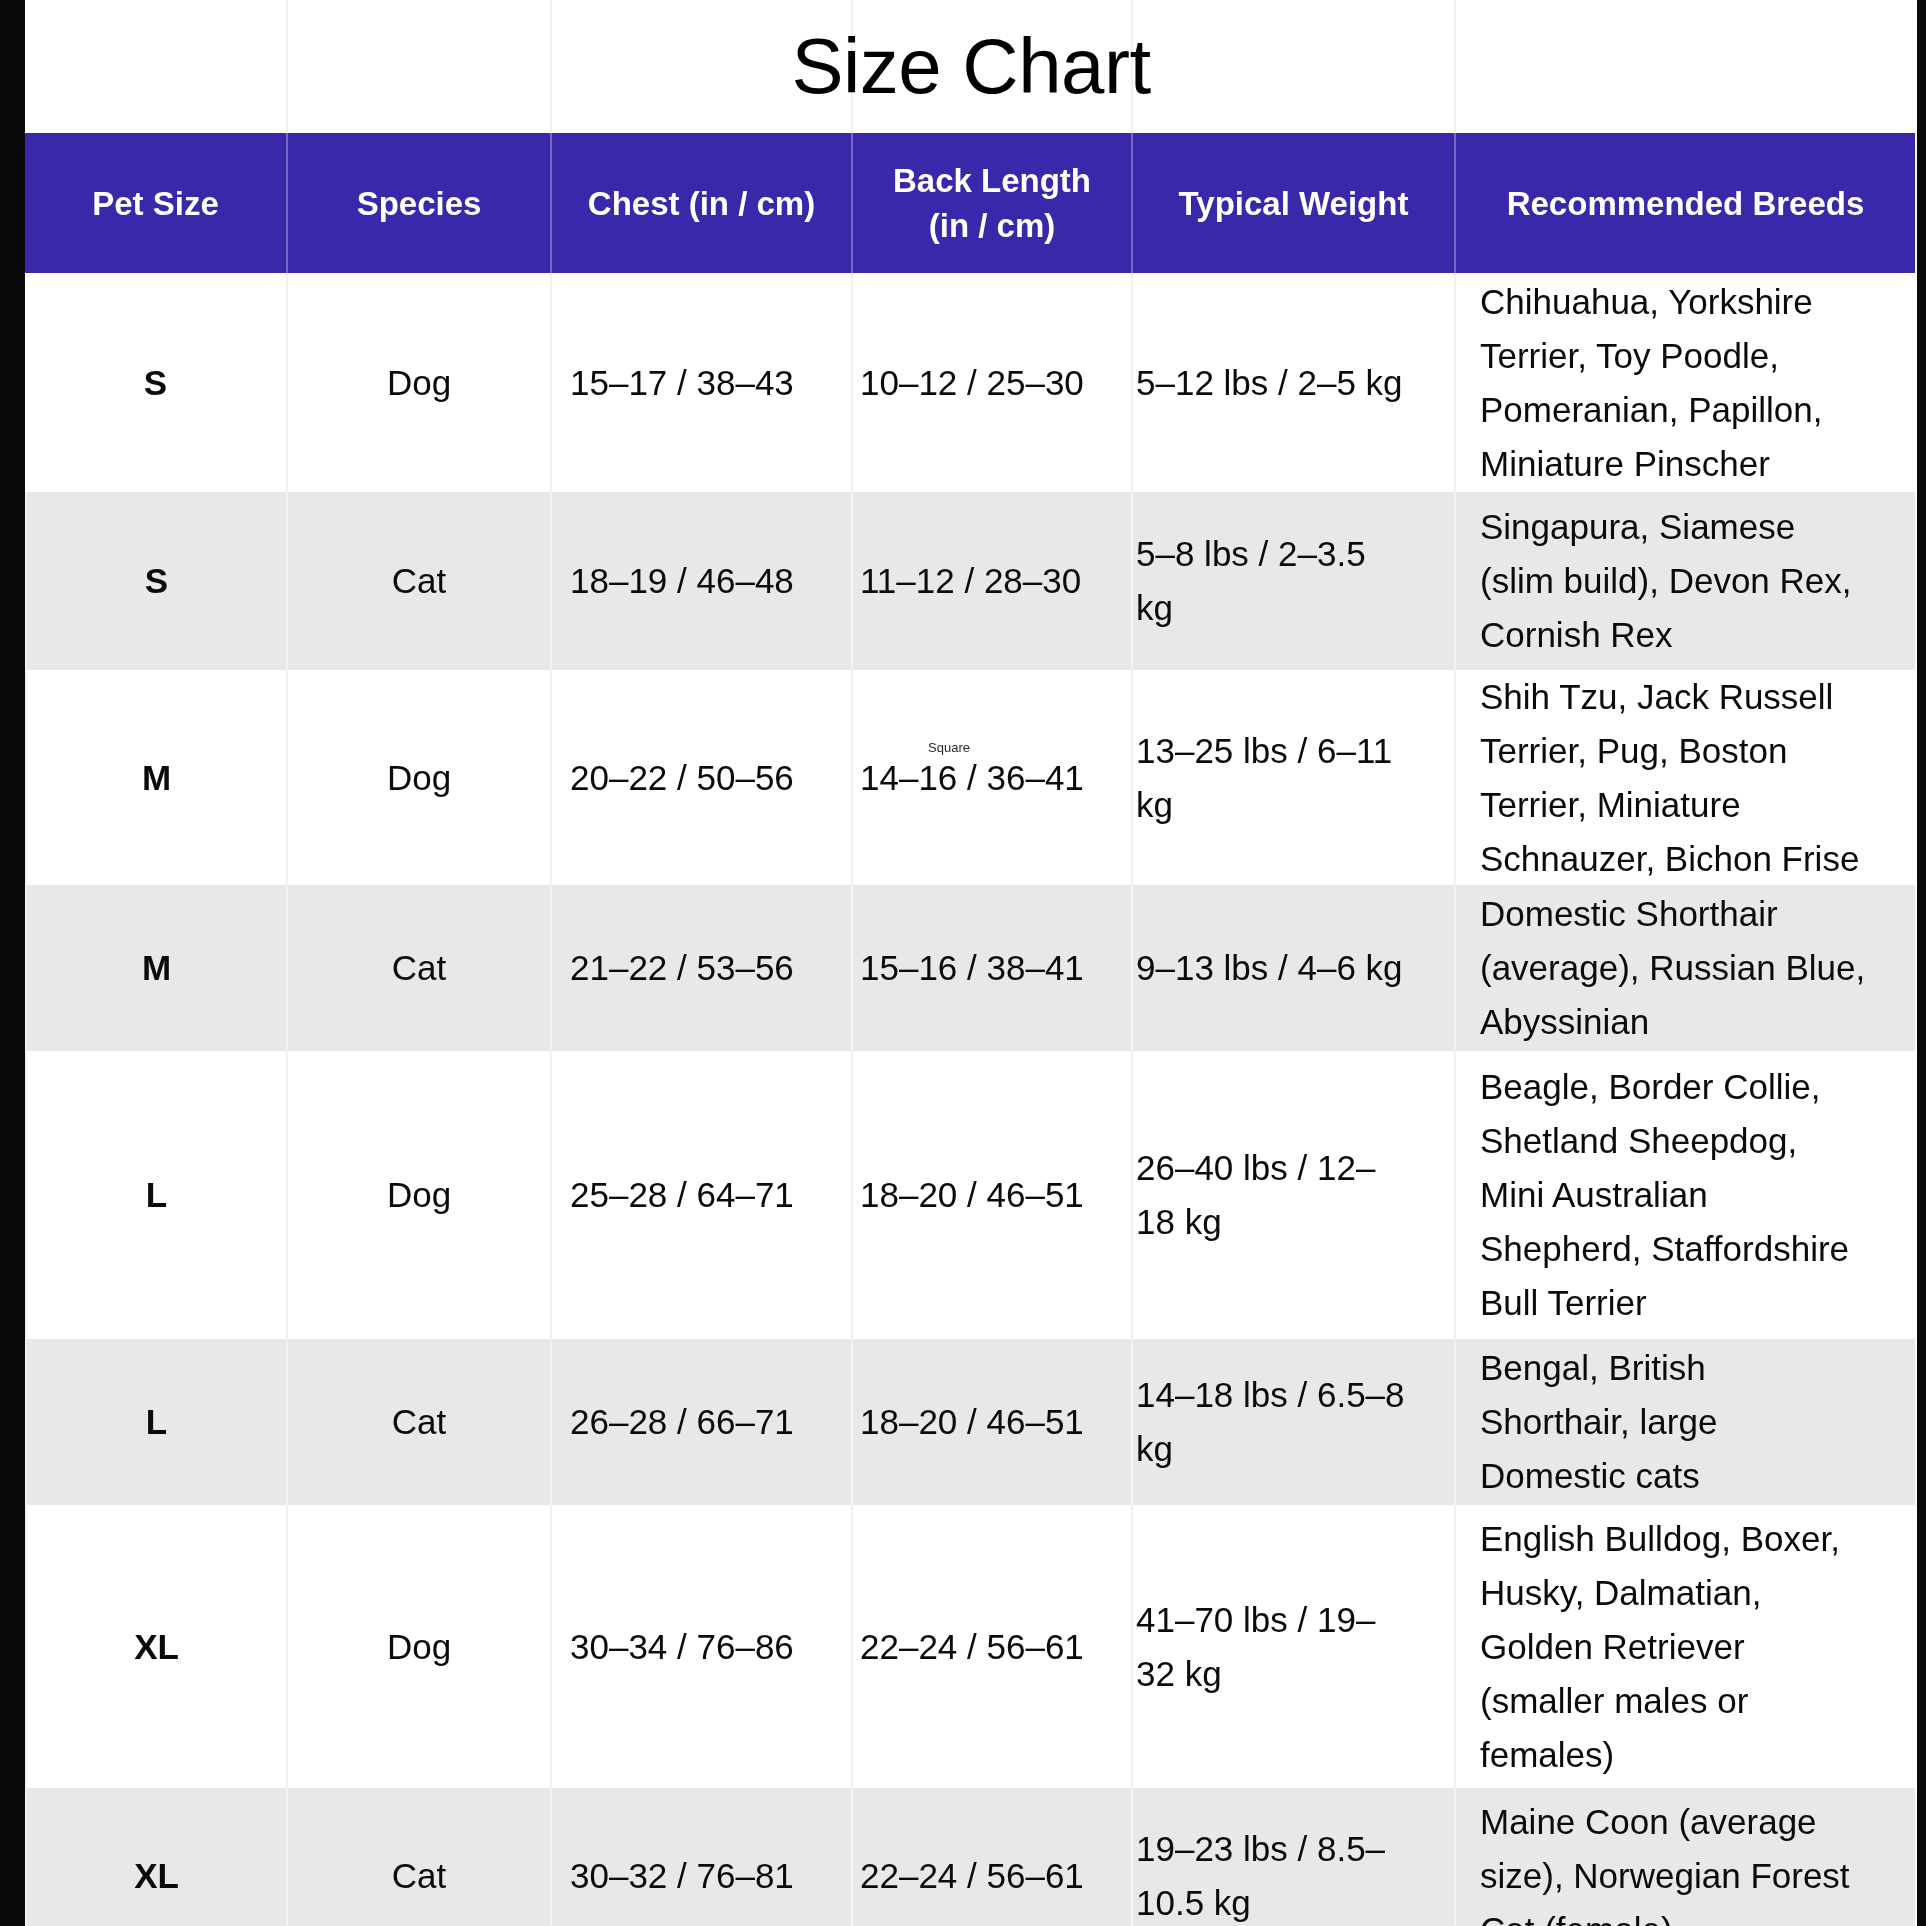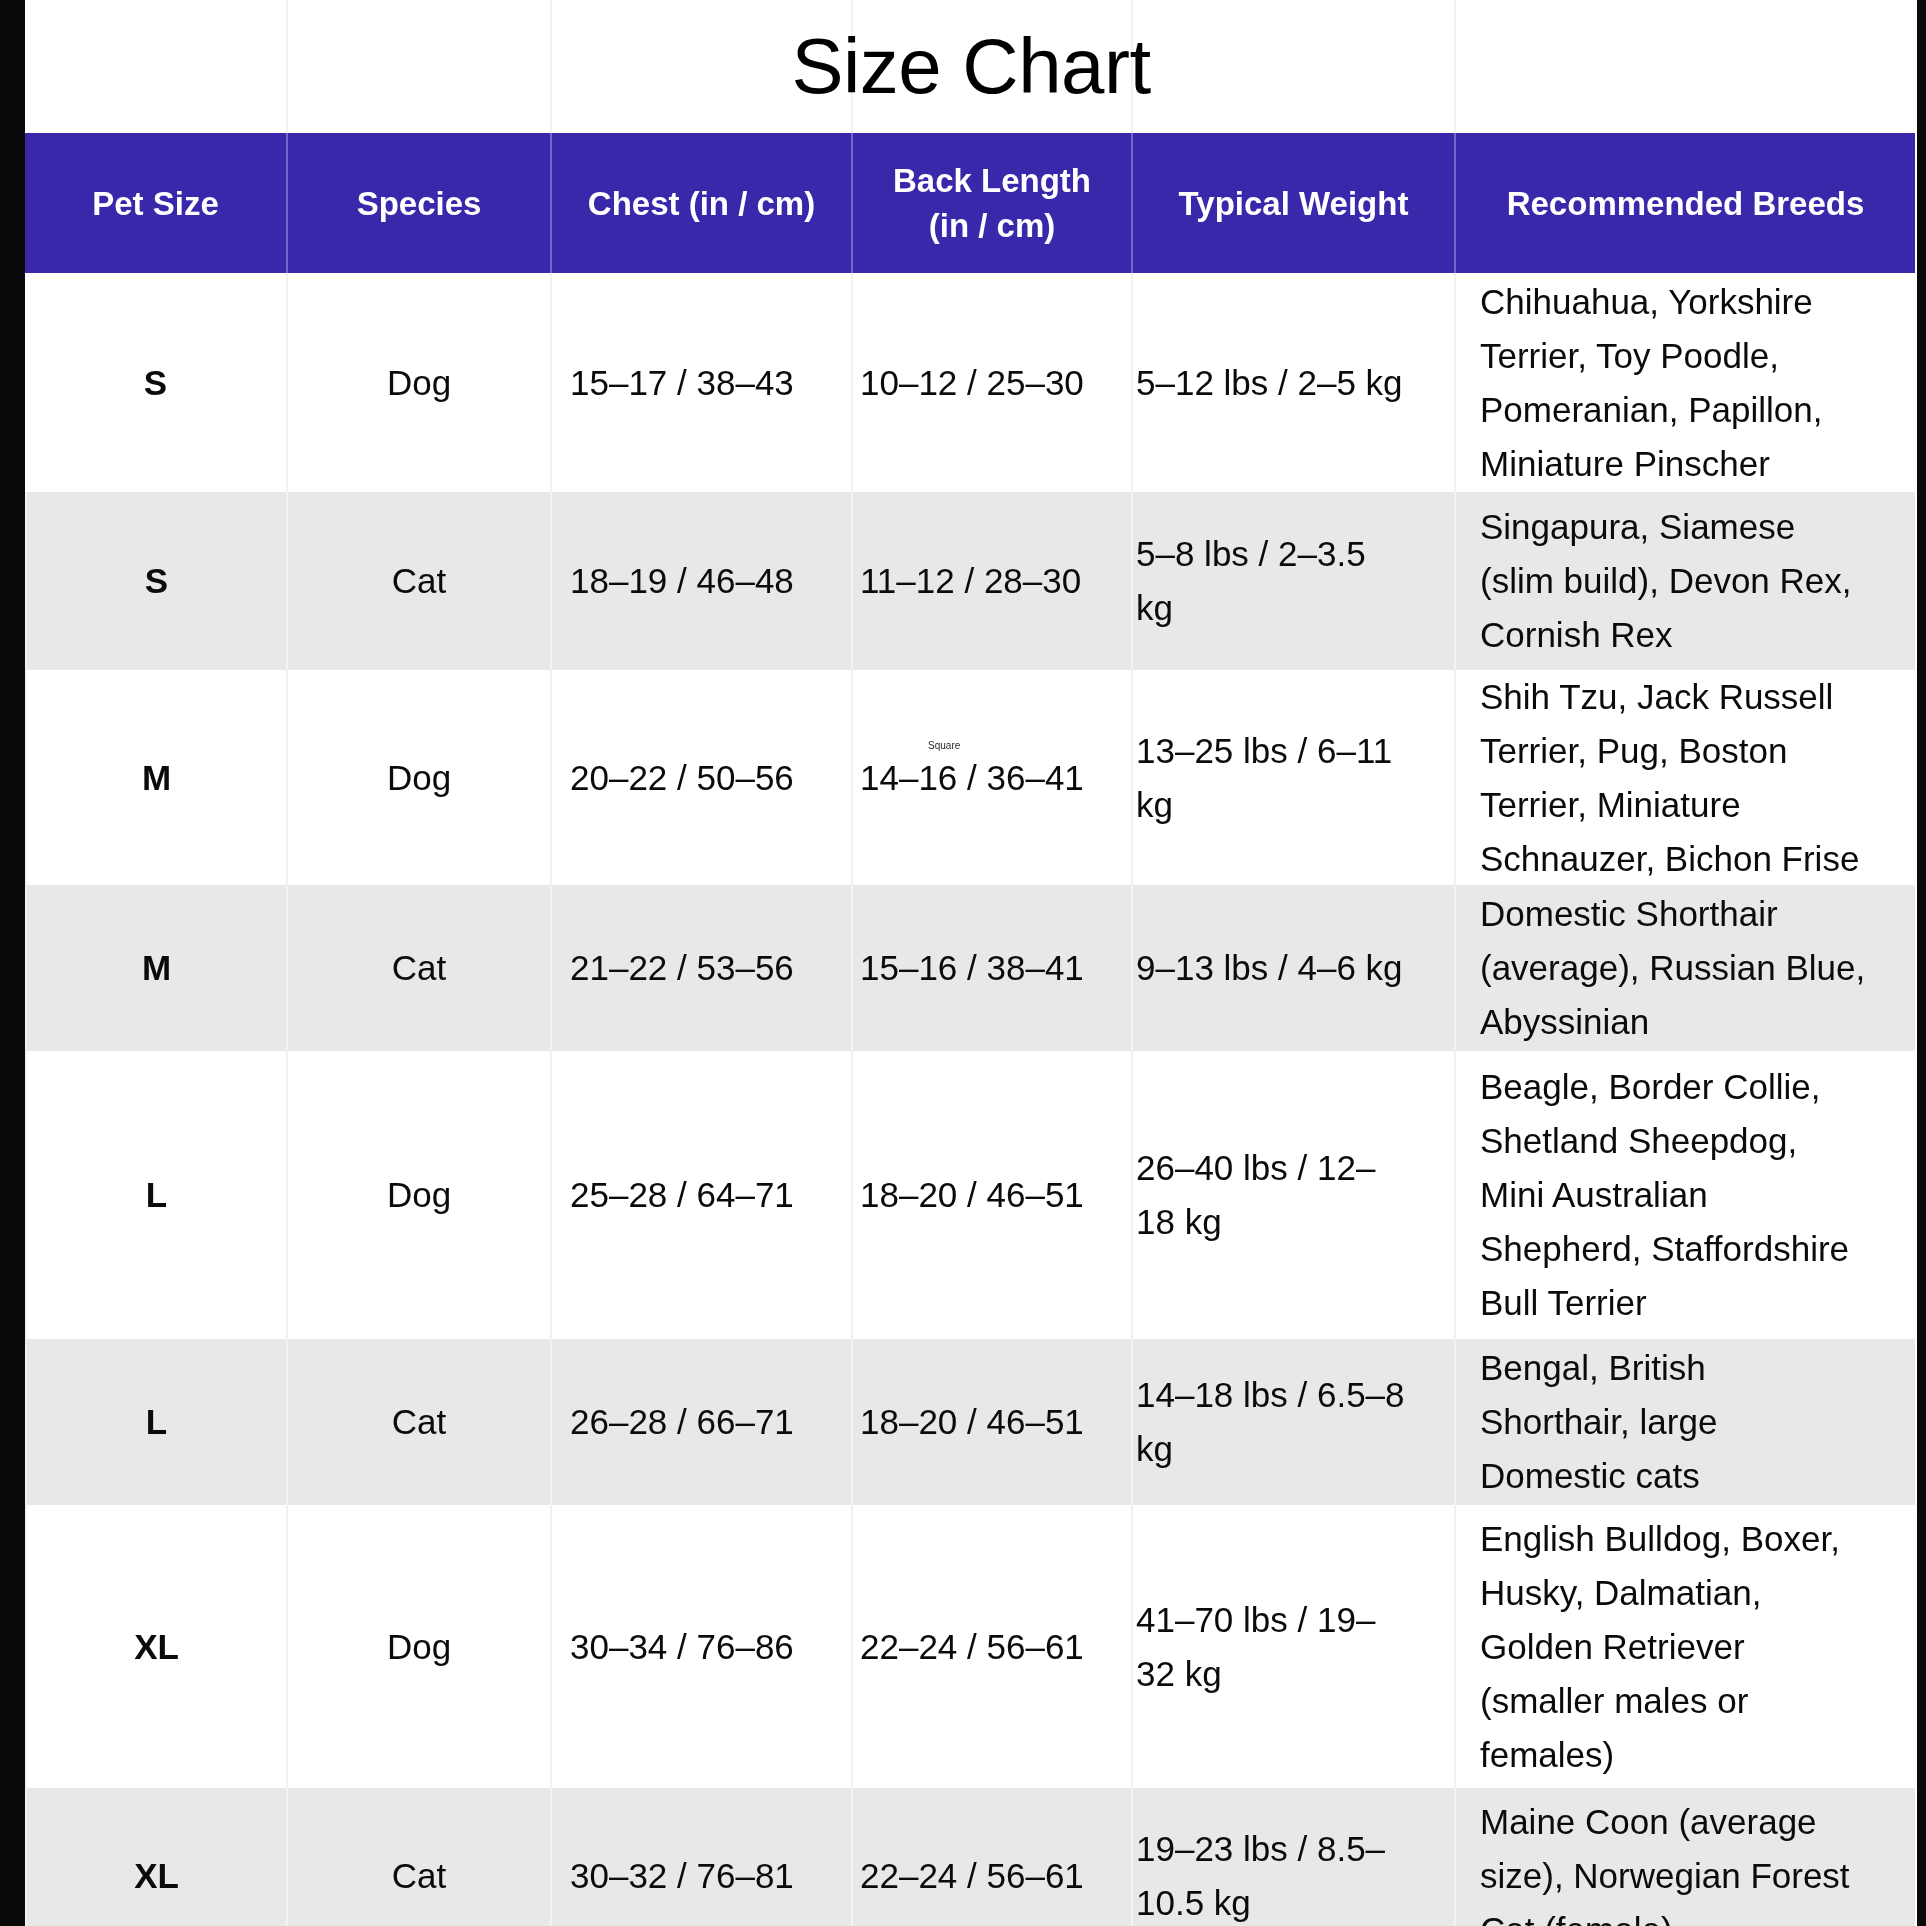--- a/index.html
+++ b/index.html
@@ -37,21 +37,21 @@
   .td.left{justify-content:flex-start;text-align:left;}
   .td.c2{padding-left:18px;padding-right:6px;}
   .td.c3{padding-left:7px;padding-right:5px;}
   .td.c4{padding-left:3px;padding-right:23px;}
   .td.c5{padding-left:24px;padding-right:12px;}
   .td.bold{font-weight:700;}
   .td + .td{border-left:2px solid #f1f1f1;}
   .td.alt + .td.alt{border-left:2px solid #f3f3f3;}
   .wm{
     position:absolute;left:27%;top:33%;
-    font-size:10px;line-height:1;color:#2a2a2a;font-weight:500;letter-spacing:0;
+    font-size:13px;line-height:1;color:#2a2a2a;font-weight:500;letter-spacing:0;
   }
 </style>
 </head>
 <body>
 
 <div class="page">
   <div class="edge-bar left"></div>
   <div class="edge-bar right"></div>
 
   <div class="table-wrap">

